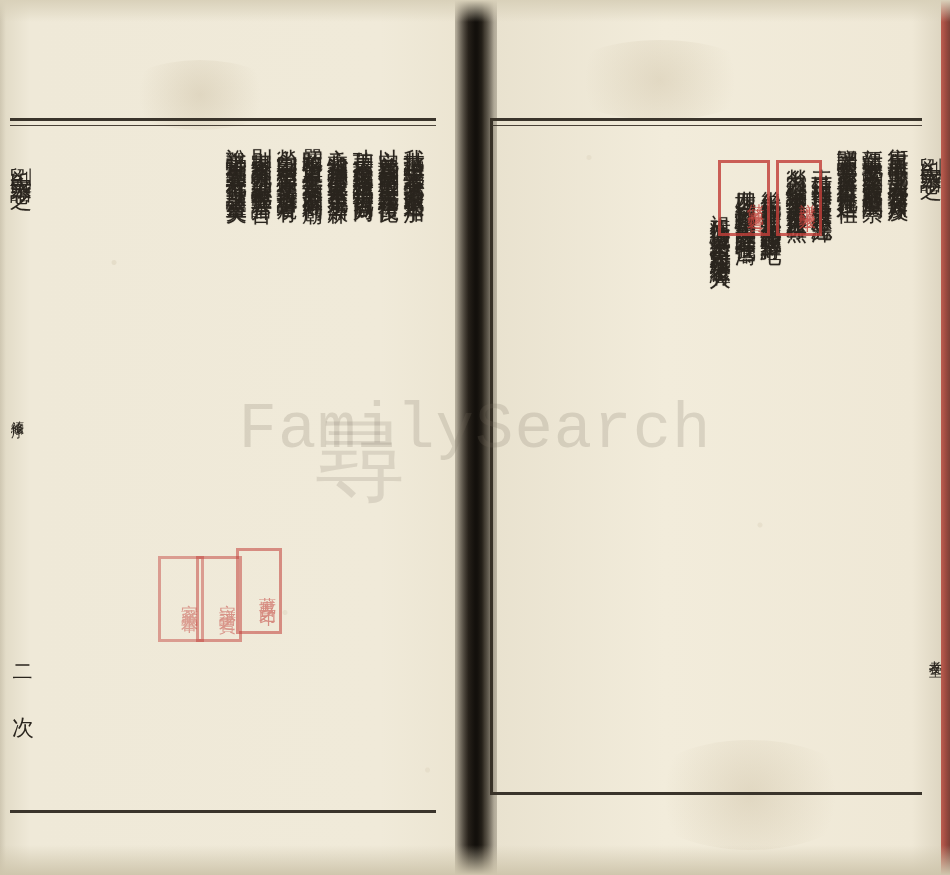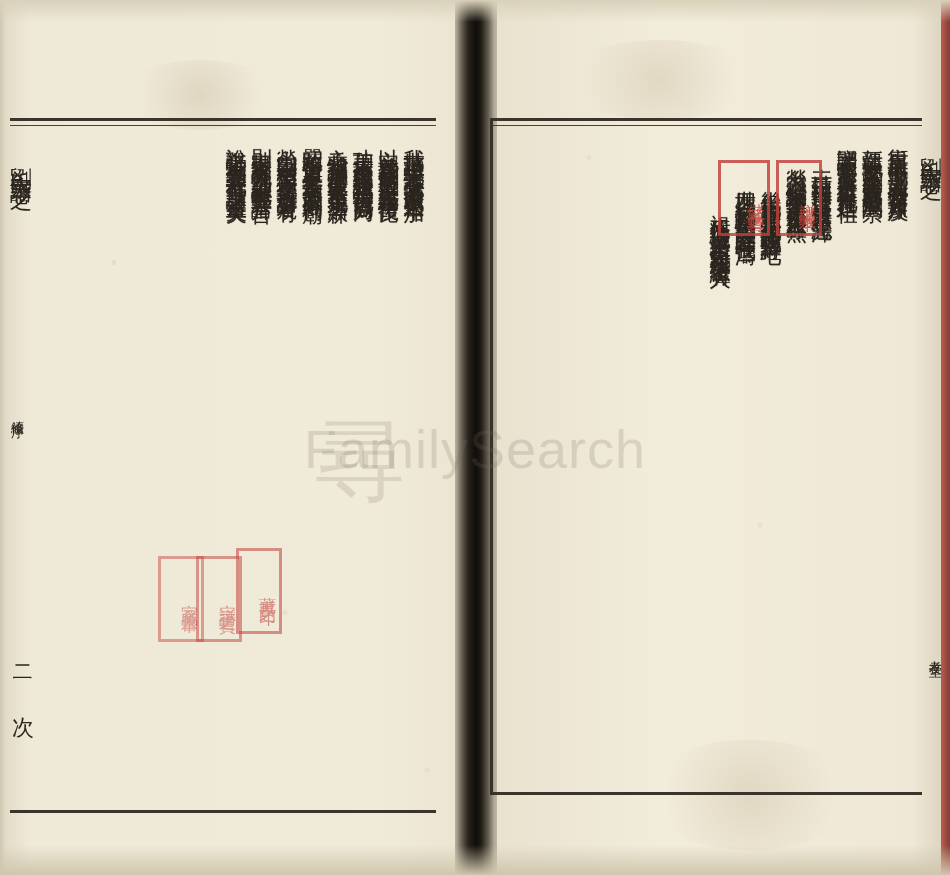--- a/index.html
+++ b/index.html
@@ -170,24 +170,24 @@
   #seal-top-right { right: 180px; top: 160px; width: 40px; height: 62px; }
   #seal-top-right2 { right: 128px; top: 160px; width: 34px; height: 62px; }
   #seal-left-a { left: 236px; top: 548px; width: 34px; height: 72px; opacity:.55; }
   #seal-left-b { left: 196px; top: 556px; width: 34px; height: 72px; opacity:.5; }
   #seal-left-c { left: 158px; top: 556px; width: 34px; height: 72px; opacity:.45; }
 
   
   .watermark {
     position: absolute;
     left: 50%;
-    top: 449px;
+    top: 430px;
     transform: translate(-50%, -50%);
-    font-family: Liberation Sans, sans-serif;
-    font-size: 54px;
+    font-family: Liberation Mono, monospace;
+    font-size: 64px;
     color: rgba(120,110,95,.20);
     letter-spacing: 1px;
     pointer-events: none;
     white-space: nowrap;
   }
   .wm-glyph {
     position: absolute;
     left: 300px;
     top: 350px;
     font-size: 90px;

